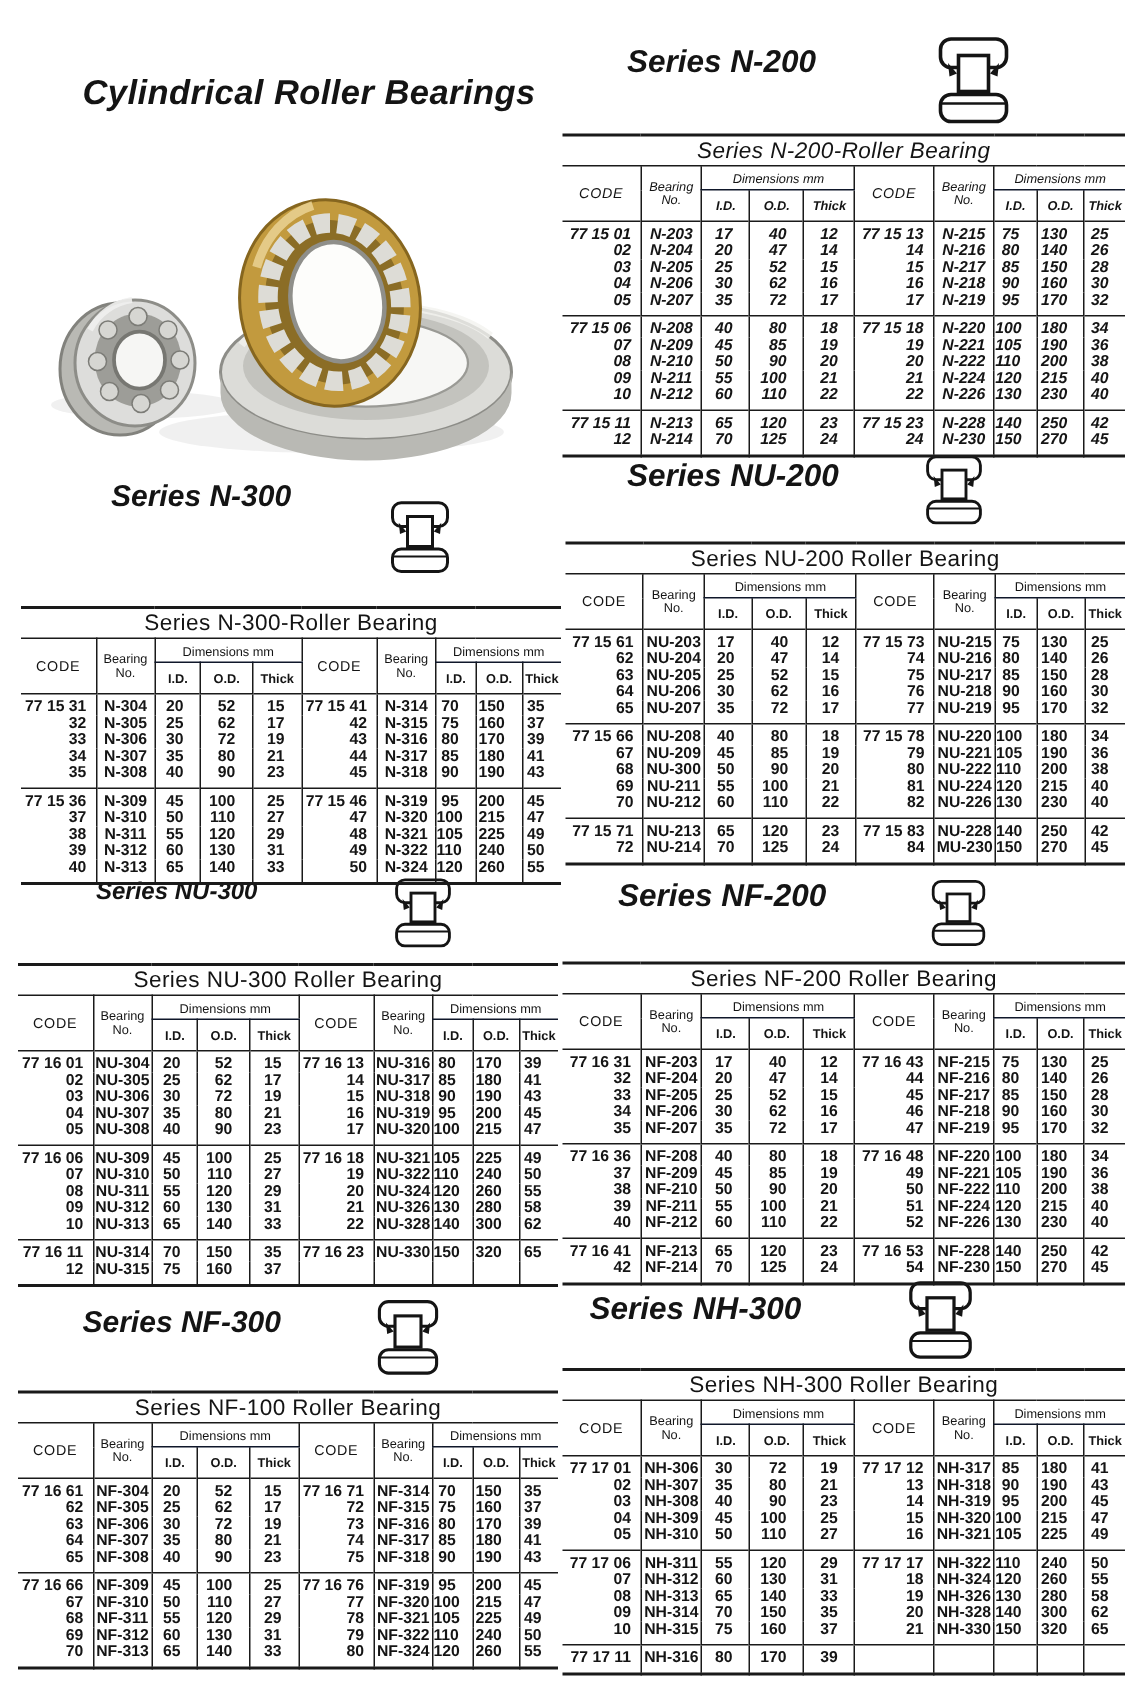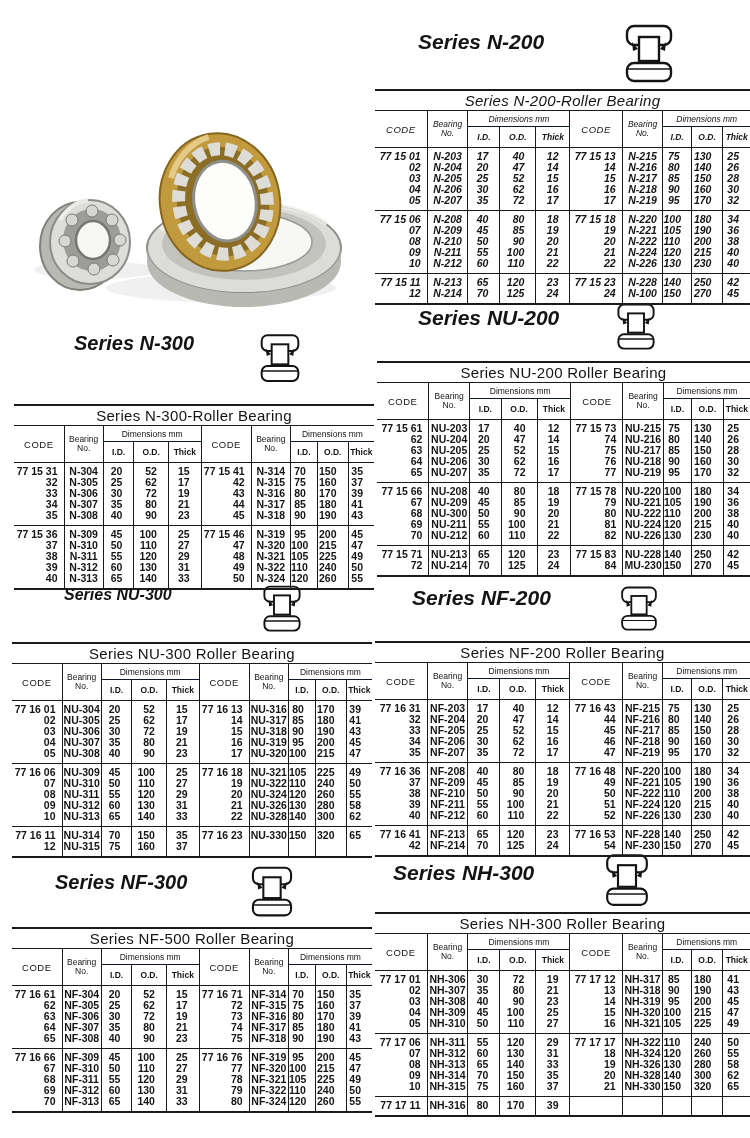--- a/index.html
+++ b/index.html
@@ -10,21 +10,21 @@
   }
   
   .main-title {
     position:absolute; left:55px; top:48px;
     font-size:23px; font-weight:bold; font-style:italic; letter-spacing:.3px;
   }
   .series-title {
     position:absolute; font-weight:bold; font-style:italic; font-size:21px; white-space:nowrap;
   }
   #st-n200 {left:418px; top:30px;}
-  #st-n300 {left:74px;  top:332px; font-size:20px;text-align:right;}
+  #st-n300 {left:74px;  top:320px; font-size:20px;text-align:right;}
   #st-nu200{left:418px; top:306px;}
   #st-nu300{left:64px;  top:586px; font-size:16px;}
   #st-nf200{left:412px; top:586px;}
   #st-nf300{left:55px;  top:871px; font-size:20px;}
   #st-nh300{left:393px; top:861px;}
   
   .bearing-icon {position:absolute;}
   #ic-n200 {left:608px; top:22px;  width:82px; height:64px;}
   #ic-n300 {left:255px; top:330px; width:50px; height:57px;}
   #ic-nu200{left:612px; top:298px; width:48px; height:58px;}
@@ -78,20 +78,21 @@
   .btable tbody tr:last-child  td {padding-bottom:4px;}
   .btable td.c0 {text-align:right; padding-right:6px;}
   .btable td.c1 {text-align:center;}
   .btable td.c2, .btable td.c3, .btable td.c4 {text-align:right; padding-right:11px;}
 </style>
 </head>
 <body>
 
 <div class="page">
 
+  <div class="main-title">Cylindrical Roller Bearings</div>
 
   <svg class="photo" viewBox="0 0 318 202">
     <ellipse cx="195" cy="178" rx="115" ry="14" fill="#000" opacity="0.06"></ellipse>
     <ellipse cx="70" cy="160" rx="62" ry="9" fill="#000" opacity="0.06"></ellipse>
 
     <g>
       <ellipse cx="218" cy="138" rx="97" ry="45" fill="#dcdcd8" stroke="#8d8d88" stroke-width="2"></ellipse>
       <path d="M121 138 a97 45 0 0 0 194 0 l0 14 a97 45 0 0 1 -194 0 Z" fill="#b9b9b4"></path>
       <ellipse cx="218" cy="134" rx="82" ry="36" fill="#c3c3be"></ellipse>
       <ellipse cx="218" cy="132" rx="68" ry="29" fill="#f7f7f5" stroke="#9a9a95" stroke-width="1.5"></ellipse>
@@ -339,21 +340,21 @@
           <td class="c3">250</td>
           <td class="c4">42</td>
         </tr>
         <tr>
           <td class="c0">12</td>
           <td class="c1">N-214</td>
           <td class="c2">70</td>
           <td class="c3">125</td>
           <td class="c4">24</td>
           <td class="c0">24</td>
-          <td class="c1">N-100</td>
+          <td class="c1">N-230</td>
           <td class="c2">150</td>
           <td class="c3">270</td>
           <td class="c4">45</td>
         </tr>
       </tbody>
     </table>
 
   <table class="btable" id="t-n300">
     <colgroup>
         <col>
@@ -1080,21 +1081,21 @@
         <col>
         <col>
         <col>
         <col>
         <col>
         <col>
         <col>
       </colgroup>
     <thead>
       <tr class="title-row">
-          <th colspan="10">Series NF-500 Roller Bearing</th>
+          <th colspan="10">Series NF-100 Roller Bearing</th>
         </tr>
       <tr class="hrow">
         <th rowspan="2" class="hcode">CODE</th>
         <th rowspan="2" class="hbear">Bearing No.</th>
         <th colspan="3" class="hdim">Dimensions mm</th>
         <th rowspan="2" class="hcode">CODE</th>
         <th rowspan="2" class="hbear">Bearing No.</th>
         <th colspan="3" class="hdim">Dimensions mm</th>
       </tr>
       <tr class="sub">

